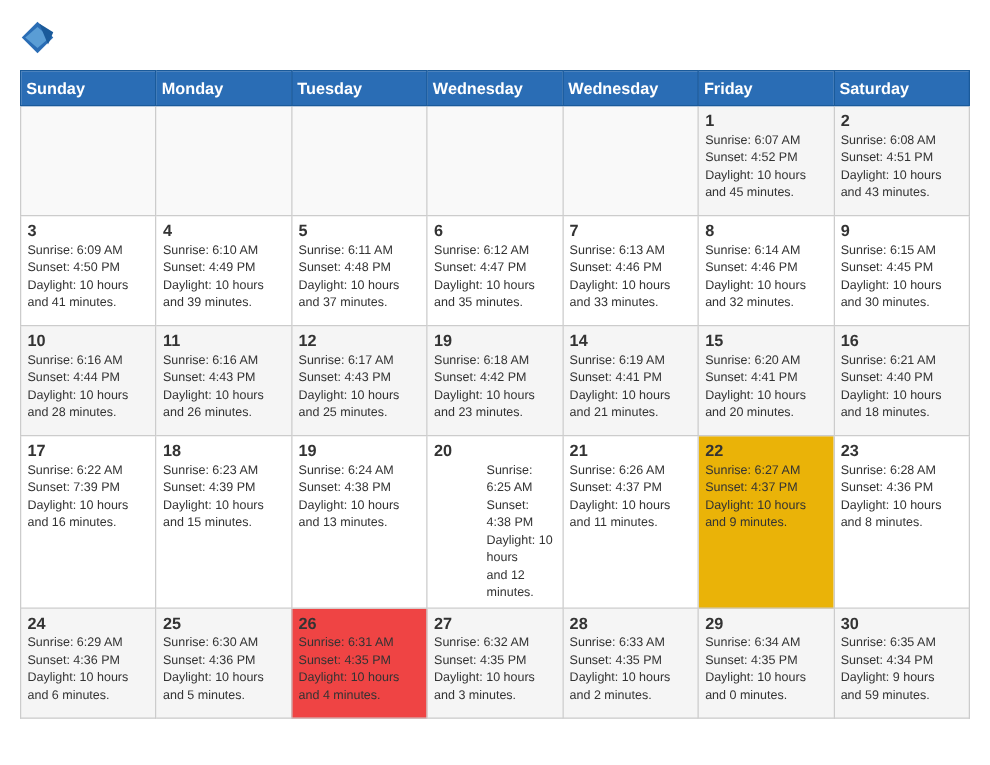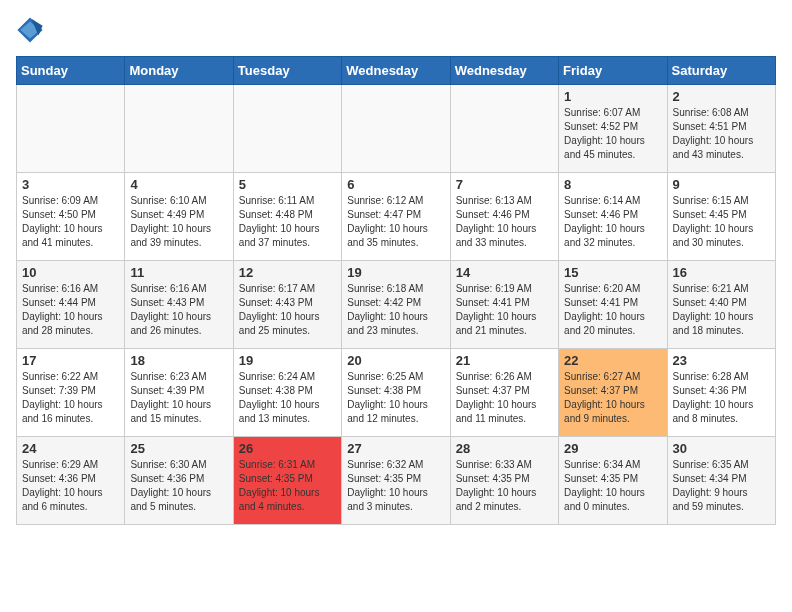--- a/index.html
+++ b/index.html
@@ -247,33 +247,33 @@
         </td>
         <td style="background: rgb(255, 255, 255);">
           <span class="day-num">19</span>
           <div class="day-info" style="white-space: pre-line;">Sunrise: 6:24 AM
 Sunset: 4:38 PM
 Daylight: 10 hours
 and 13 minutes.</div>
         </td>
         <td style="background: rgb(255, 255, 255);">
           <span class="day-num">20</span>
-          <div class="day-info" style="white-space: pre-line;">Sunrise: 6:25 AM
+          <div class="day-info" style="white-space: pre-line; margin-left: 42px;">Sunrise: 6:25 AM
 Sunset: 4:38 PM
 Daylight: 10 hours
 and 12 minutes.</div>
         </td>
         <td style="background: rgb(255, 255, 255);">
           <span class="day-num">21</span>
           <div class="day-info" style="white-space: pre-line;">Sunrise: 6:26 AM
 Sunset: 4:37 PM
 Daylight: 10 hours
 and 11 minutes.</div>
         </td>
-        <td style="background: #fdba74;">
+        <td style="background: #eab308;">
           <span class="day-num">22</span>
           <div class="day-info" style="white-space: pre-line;">Sunrise: 6:27 AM
 Sunset: 4:37 PM
 Daylight: 10 hours
 and 9 minutes.</div>
         </td>
         <td style="background: rgb(255, 255, 255);">
           <span class="day-num">23</span>
           <div class="day-info" style="white-space: pre-line;">Sunrise: 6:28 AM
 Sunset: 4:36 PM

